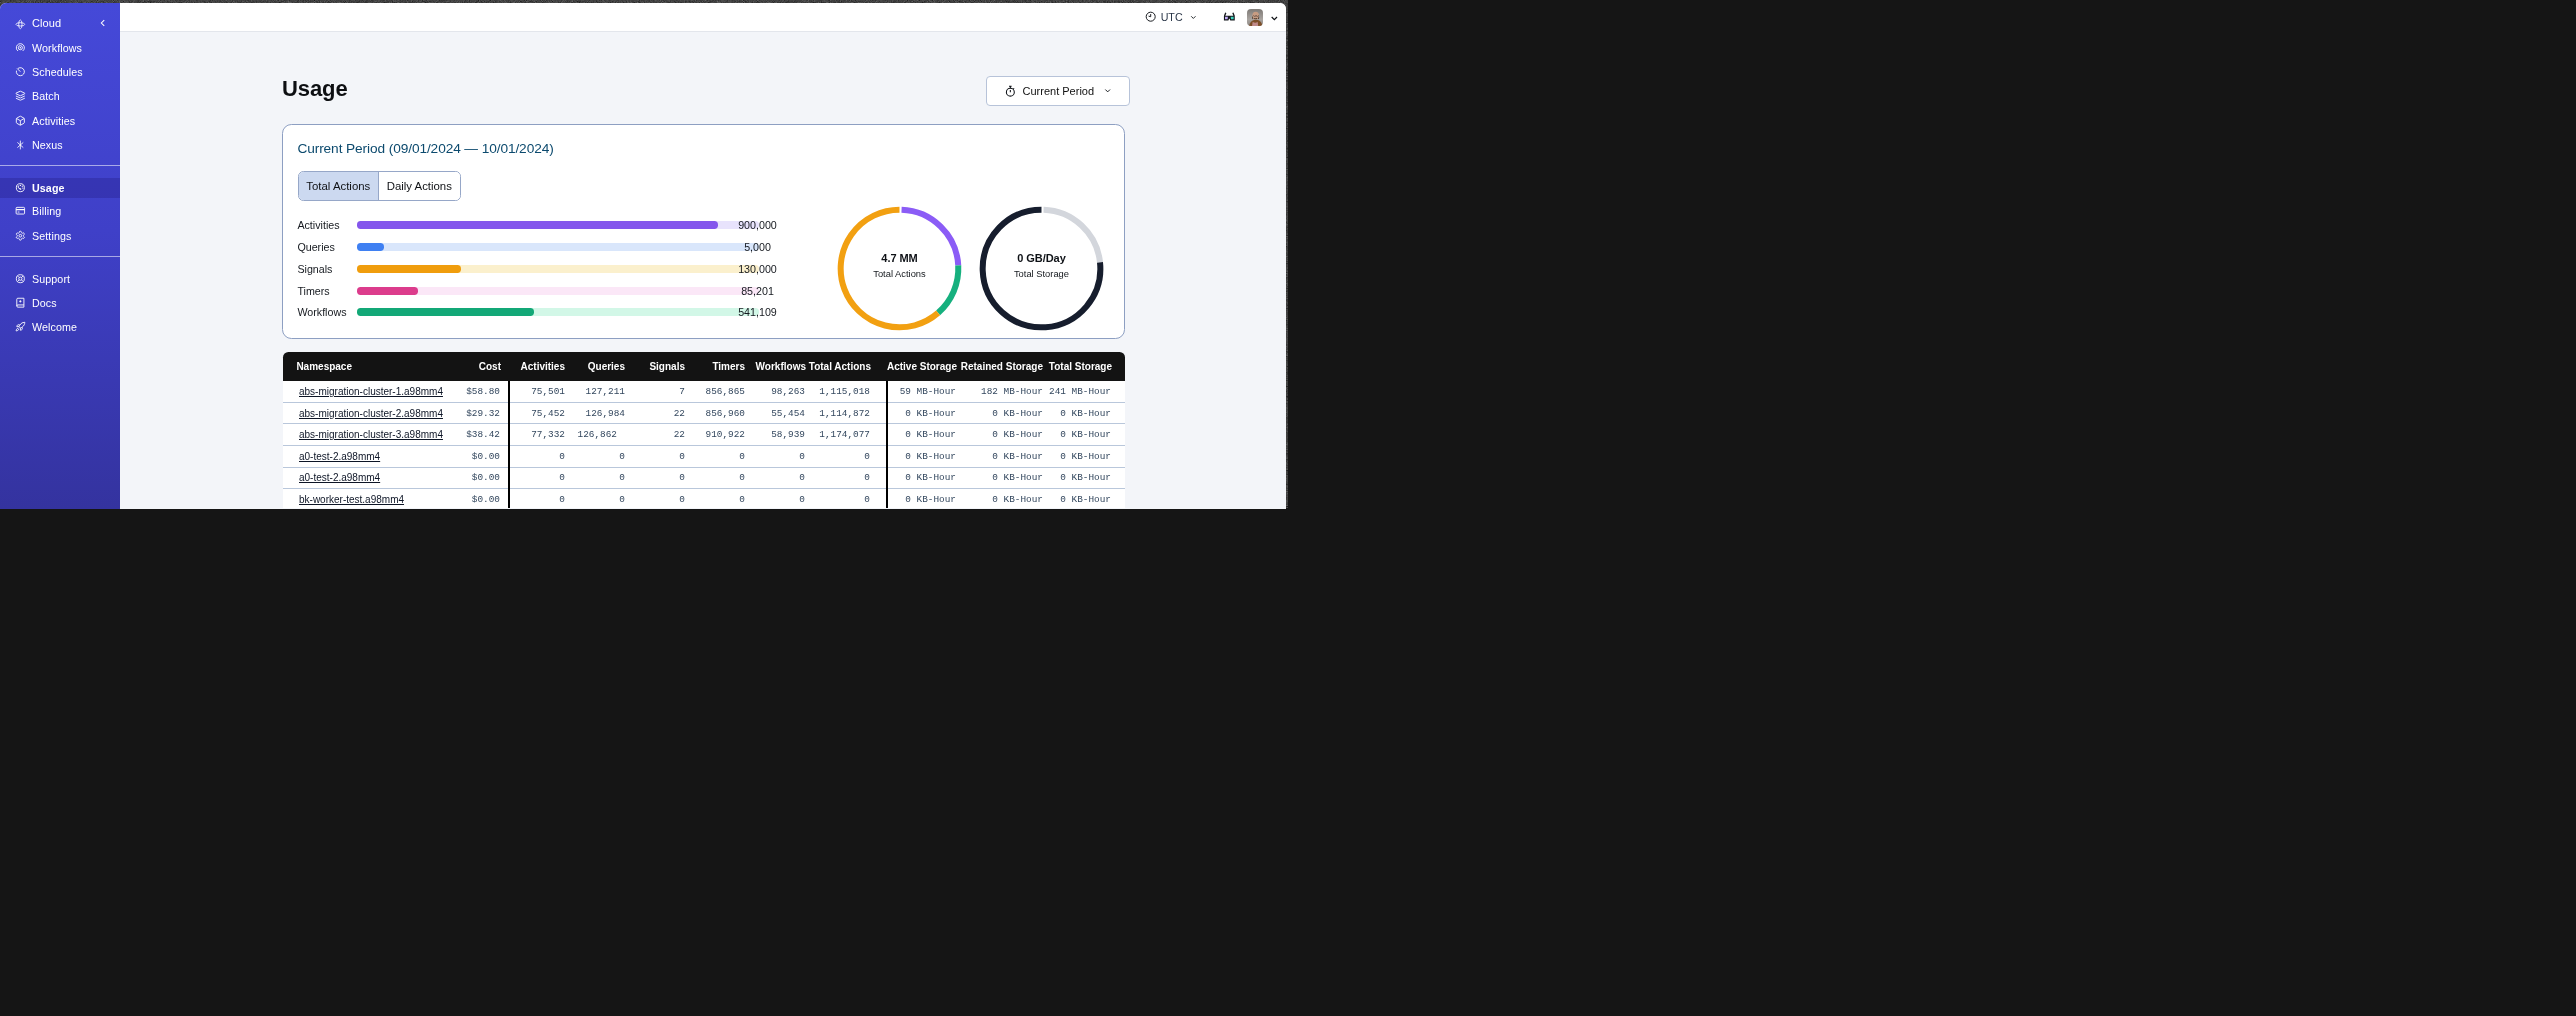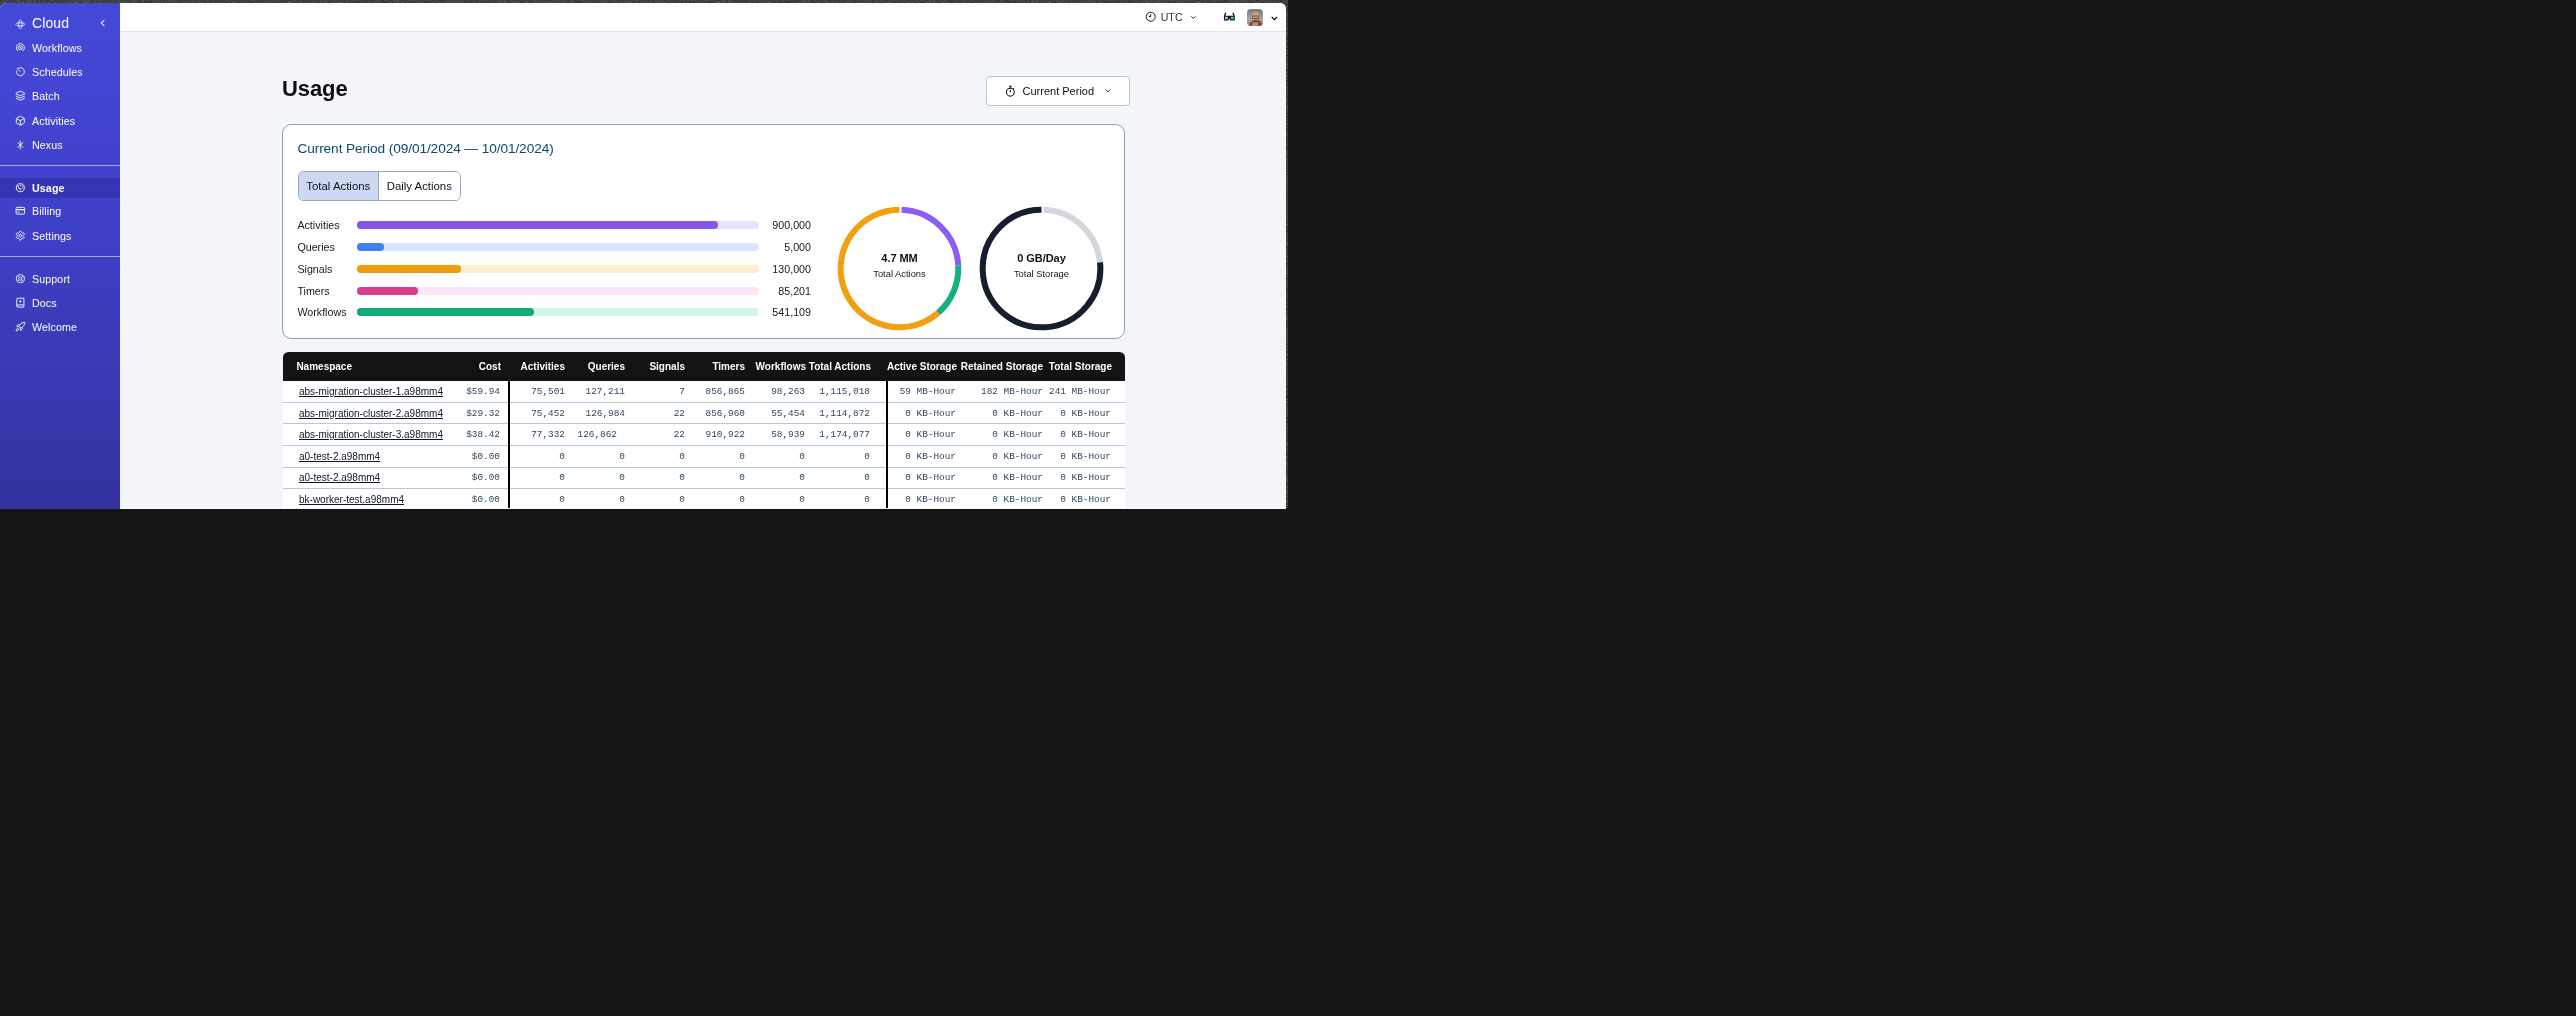--- a/index.html
+++ b/index.html
@@ -33,21 +33,21 @@
   .card h2 { position:absolute; left:14.4px; top:17.4px; font-size:13.7px; font-weight:500; color:#0c4a6e; line-height:14px; letter-spacing:-0.1px; }
   .tabs { position:absolute; left:14.8px; top:46px; height:30px; display:flex; border:1px solid #96a7c8; border-radius:5.4px; overflow:hidden; background:#fff; }
   .tab { display:flex; align-items:center; justify-content:center; font-size:11.4px; color:#0f1115; }
   .tab1 { width:80px; background:#ccd9f0; border-right:1px solid #96a7c8; }
   .tab2 { width:81px; background:#fff; }
 
   .brow { position:absolute; left:0; height:14.8px; width:100%; }
   .brow .blabel { position:absolute; left:14.4px; top:0; font-size:10.7px; color:#15191f; line-height:14.8px; }
   .brow .btrack { position:absolute; left:74px; top:3.7px; width:402px; height:7.4px; border-radius:3.7px; }
   .brow .bfill { position:absolute; left:0; top:0; height:7.4px; border-radius:3.7px; }
-  .brow .bnum { position:absolute; left:421px; width:107px; top:0; font-size:10.7px; color:#15191f; text-align:right; line-height:14.8px; }
+  .brow .bnum { position:absolute; left:421px; width:107px; top:0; font-size:10.7px; color:#15191f; text-align:center; line-height:14.8px; }
 
   .donut-label-big { font-size:16.5px; font-weight:700; fill:#0e1116; letter-spacing:-0.1px; }
   .donut-label-sm { font-size:14px; fill:#14181d; }
 
   
   .tablewrap { position:absolute; left:283px; top:349px; width:842px; height:160px; }
   .thead { position:absolute; left:0; top:0; width:100%; height:29.5px; background:#131313; border-radius:5.4px 5.4px 0 0; }
   .thead .hc { position:absolute; top:0; height:29.5px; line-height:29.5px; color:#fff; font-size:10px; font-weight:600; }
   .tbody { position:absolute; left:0; top:29.5px; width:100%; height:127px; background:#fff; }
   .trow { position:absolute; left:0; width:100%; height:21.6px; border-bottom:0.7px solid #b9c7db; }
@@ -111,21 +111,21 @@
 
   <aside class="sidebar">
     <div class="active-band"></div>
     <div class="sitem" style="top:8.7px">
       <span class="ic">
           <svg width="12.7" height="12.7" viewBox="0 0 24 24" fill="none" stroke="#fff" stroke-width="1.8">
             <ellipse cx="12" cy="12" rx="3.7" ry="9.8"></ellipse>
             <ellipse cx="12" cy="12" rx="9.8" ry="3.7"></ellipse>
           </svg>
         </span>
-      <span class="lb" style="font-size:14px">Cloud</span>
+      <span class="lb" style="font-size:11px">Cloud</span>
       <svg style="position:absolute; left:98px" width="10" height="10" viewBox="0 0 24 24" fill="none" stroke="#fff" stroke-width="2.5">
           <path d="M15 5 8 12l7 7"></path>
         </svg>
     </div>
     <div class="sitem" style="top:33px">
       <span class="ic">
           <svg width="11.4" height="11.4" viewBox="0 0 24 24" fill="none" stroke="#fff" stroke-width="2">
             <path d="M6.84 19.37 A 9 9 0 1 1 17.16 19.37"></path>
             <circle cx="12" cy="12" r="4.6"></circle>
             <circle cx="12" cy="12" r="1.7" fill="#fff" stroke="none"></circle>
@@ -327,21 +327,21 @@
       <span class="hc" style="width:148px; left:314px; text-align:right">Timers</span>
       <span class="hc" style="width:148px; left:375px; text-align:right">Workflows</span>
       <span class="hc" style="width:148px; left:440px; text-align:right">Total Actions</span>
       <span class="hc" style="width:148px; left:526px; text-align:right">Active Storage</span>
       <span class="hc" style="width:148px; left:612px; text-align:right">Retained Storage</span>
       <span class="hc" style="width:148px; left:681px; text-align:right">Total Storage</span>
     </div>
     <div class="tbody">
       <div class="trow" style="top:0px">
         <span class="ns">abs-migration-cluster-1.a98mm4</span>
-        <span class="c" style="width:134px; left:83px">$59.94</span>
+        <span class="c" style="width:134px; left:83px">$58.80</span>
         <span class="c" style="width:134px; left:148px">75,501</span>
         <span class="c" style="width:134px; left:208px">127,211</span>
         <span class="c" style="width:134px; left:268px">7</span>
         <span class="c" style="width:134px; left:328px">856,865</span>
         <span class="c" style="width:134px; left:388px">98,263</span>
         <span class="c" style="width:134px; left:453px">1,115,018</span>
         <span class="c" style="width:134px; left:539px">59 MB-Hour</span>
         <span class="c" style="width:134px; left:626px">182 MB-Hour</span>
         <span class="c" style="width:134px; left:694px">241 MB-Hour</span>
       </div>

